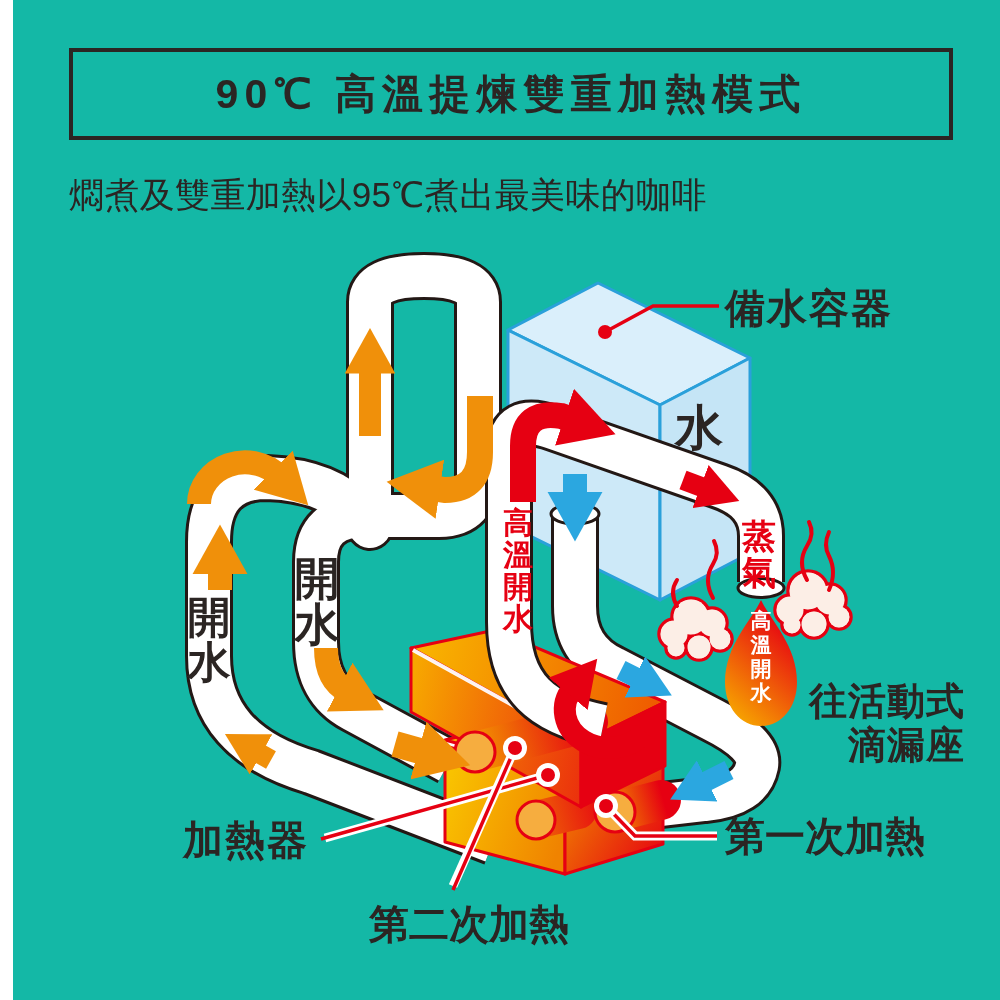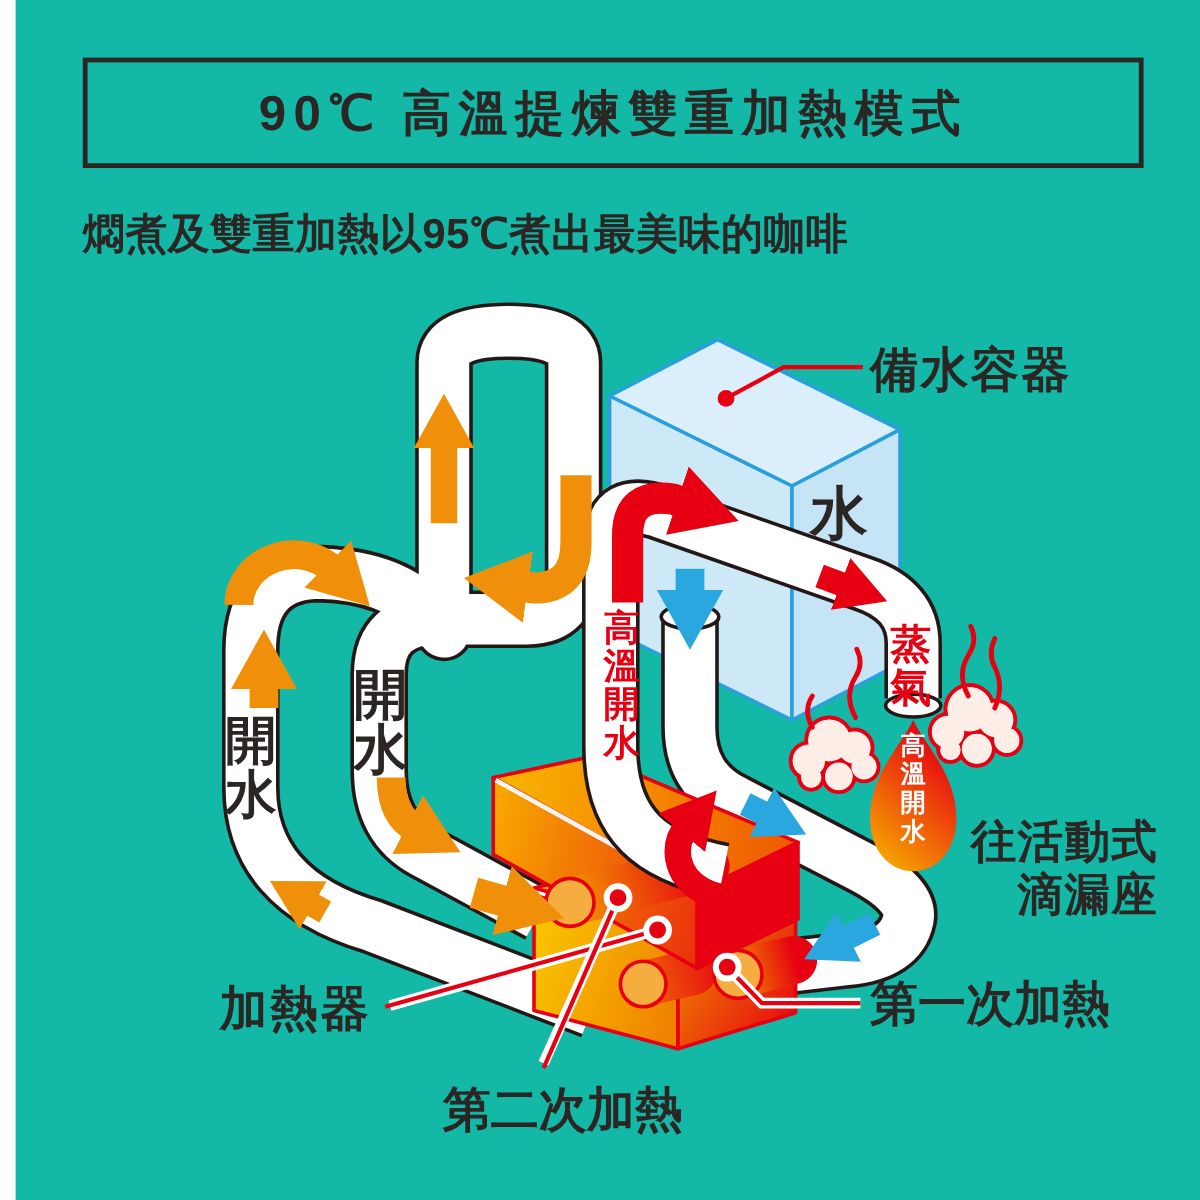--- a/index.html
+++ b/index.html
@@ -2,21 +2,21 @@
 <html><head>
 <meta charset="utf-8">
 <style>
   html,body{margin:0;padding:0;background:#ffffff;}
   .canvas{position:relative;width:1000px;height:1000px;background:#14b8a6;overflow:hidden;
           font-family:"Liberation Sans",sans-serif;margin-left:13px;}
   .title-box{position:absolute;left:56px;top:48px;width:884px;height:92px;
              border:4px solid #2b2523;box-sizing:border-box;
              display:flex;align-items:center;justify-content:center;}
   .title-text{font-size:41px;font-weight:700;letter-spacing:.15em;color:#2b2523;white-space:nowrap;}
-  .subtitle{position:absolute;left:56px;top:172px;font-size:35px;font-weight:700;
+  .subtitle{position:absolute;left:56px;top:172px;font-size:35px;font-weight:400;
             color:#2b2523;letter-spacing:.01em;white-space:nowrap;}
   svg.diagram{position:absolute;left:0;top:0;}
   
   .pipe-case{fill:none;stroke:#231815;stroke-width:48;stroke-linejoin:round;stroke-linecap:butt;}
   .pipe-core{fill:none;stroke:#ffffff;stroke-width:42;stroke-linejoin:round;stroke-linecap:butt;}
   .tank-face{stroke:#2aa0da;stroke-width:3;stroke-linejoin:round;}
   .heater-edge{stroke:#e60012;stroke-width:3;stroke-linejoin:round;}
   .arrow{fill:none;stroke-linecap:butt;}
   .leader{stroke:#e60012;stroke-width:3.5;fill:none;}
   .leader-case{stroke:#ffffff;stroke-width:9;fill:none;}

